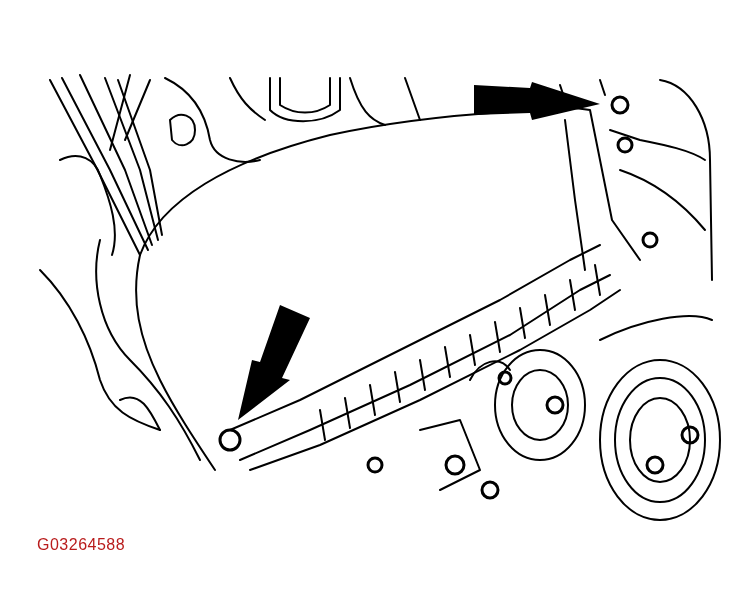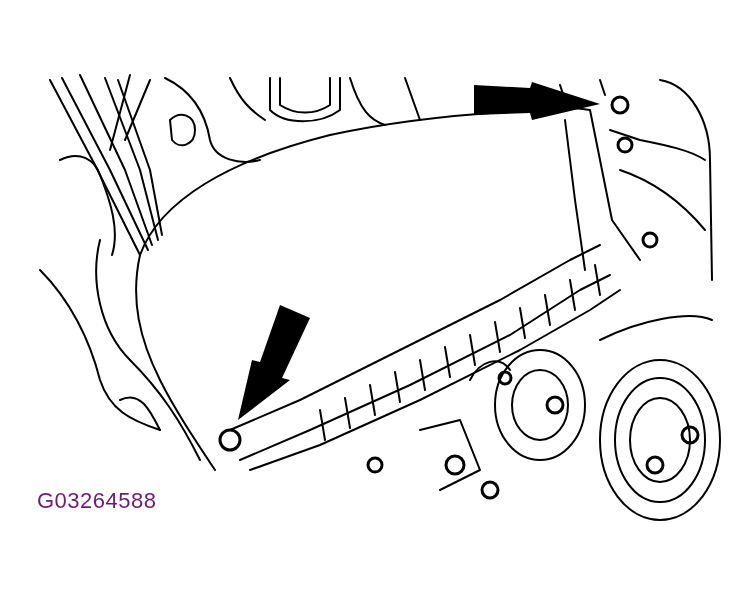--- a/index.html
+++ b/index.html
@@ -1,18 +1,18 @@
 <!DOCTYPE html>
 <html><head>
 <meta charset="utf-8">
 <style>
   html, body { margin:0; padding:0; background:#ffffff; }
   body { width:750px; height:612px; position:relative; overflow:hidden; font-family:"Liberation Sans", sans-serif; }
   #diagram { position:absolute; left:0; top:0; width:750px; height:612px; }
-  #caption { position:absolute; left:37px; top:488px; font-family:"Liberation Sans", sans-serif; font-size:22px; color:#701a75; letter-spacing:0.5px; }
+  #caption { position:absolute; left:37px; top:536px; font-family:"Liberation Sans", sans-serif; font-size:16px; color:#b91c1c; letter-spacing:0.5px; }
   svg path, svg line, svg polyline, svg circle, svg ellipse { vector-effect:non-scaling-stroke; }
 </style>
 </head>
 <body>
 
 <svg id="diagram" viewBox="0 0 750 612" xmlns="http://www.w3.org/2000/svg">
   <g fill="none" stroke="#000" stroke-width="2" stroke-linejoin="round" stroke-linecap="round">
 
     <g>
       <polyline points="50,80 95,165 140,255"></polyline>

